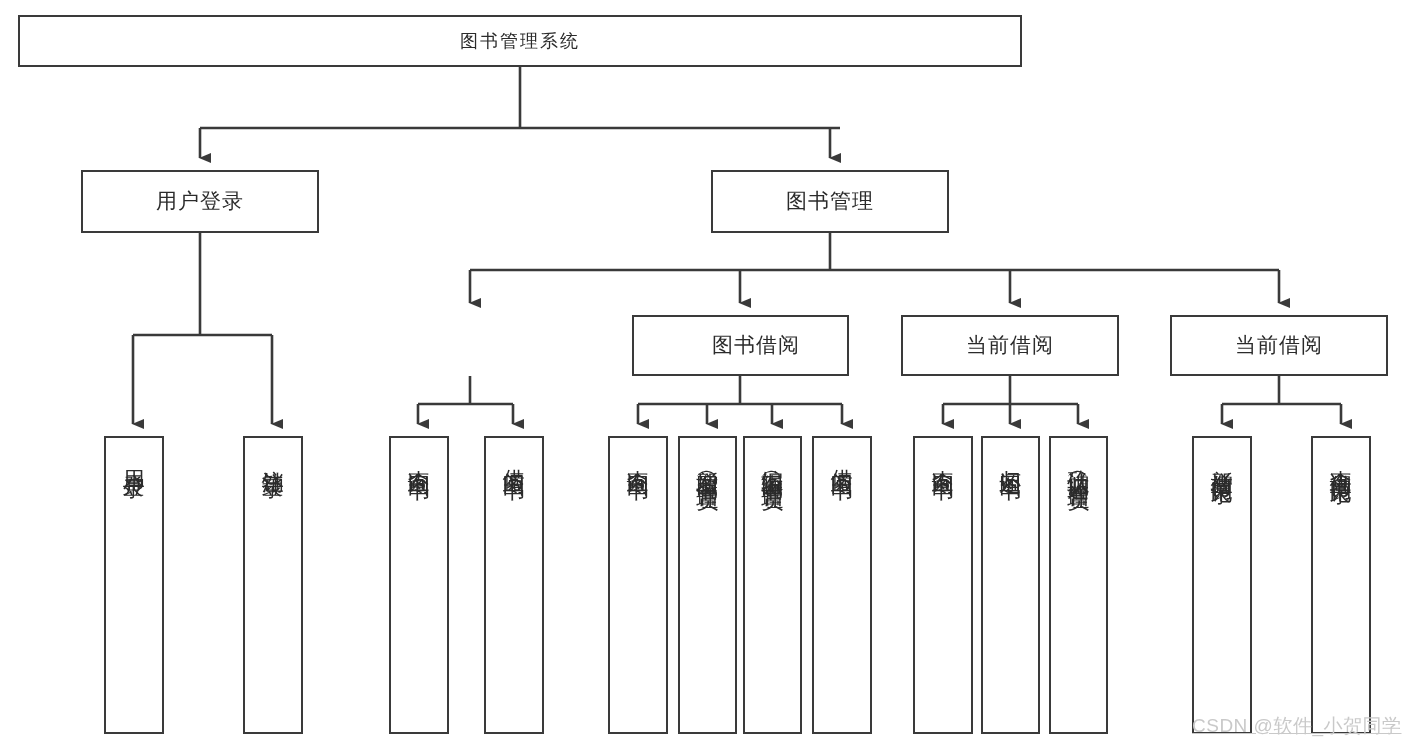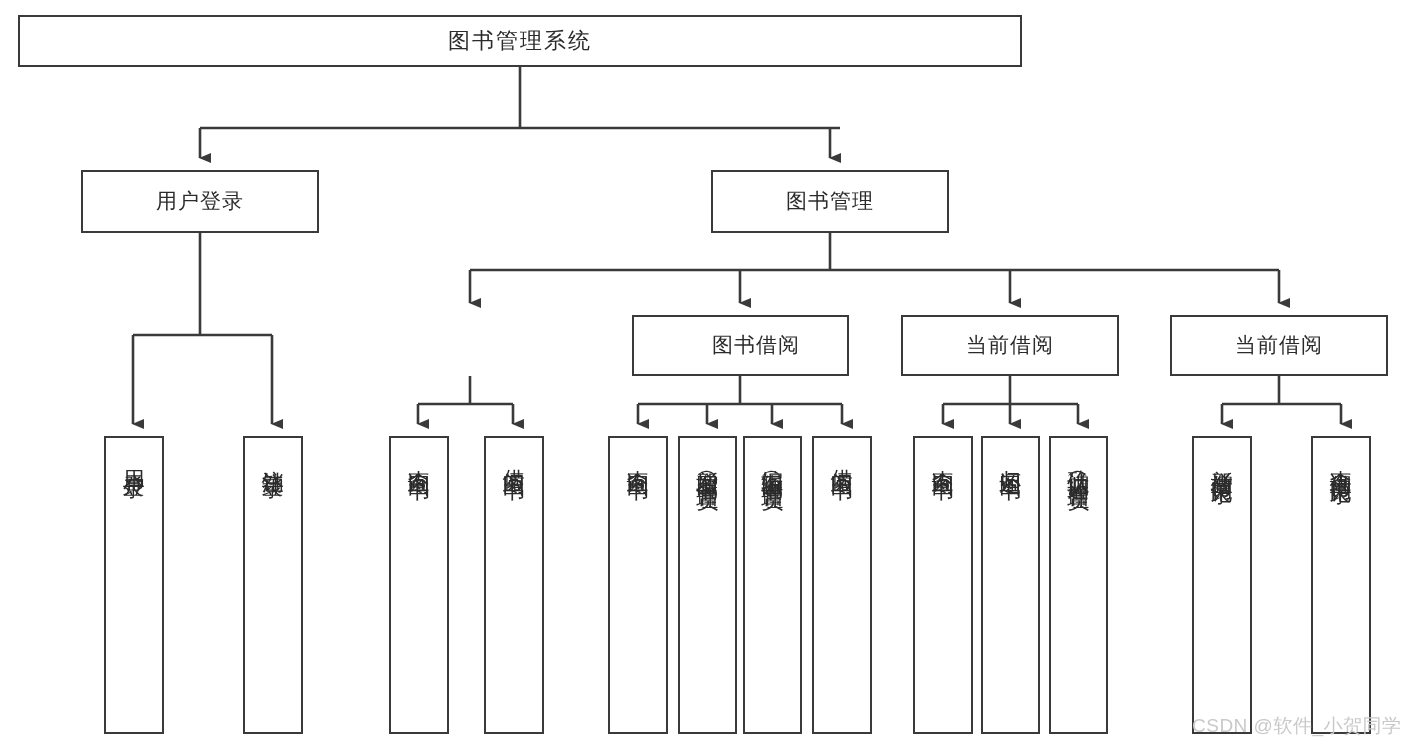--- a/index.html
+++ b/index.html
@@ -4,26 +4,26 @@
 <style>
   html,body{margin:0;padding:0;background:#ffffff;}
   body{width:1405px;height:747px;overflow:hidden;
        font-family:"Liberation Sans","DejaVu Sans",sans-serif;}
   #diagram{position:relative;width:1405px;height:747px;background:#fff;}
   svg#wires{position:absolute;left:0;top:0;width:1405px;height:747px;}
   .node{position:absolute;box-sizing:border-box;background:#ffffff;
         border:2px solid #3a3a3a;display:flex;align-items:center;
         justify-content:center;text-align:center;color:#2b2b2b;}
   .node.h{font-size:21px;letter-spacing:1px;line-height:1.25;}
-  .node.root{font-size:22px;letter-spacing:2px;}
+  .node.root{font-size:18px;letter-spacing:2px;}
   .node.v{writing-mode:vertical-rl;text-orientation:upright;
           font-size:22px;line-height:1.35;letter-spacing:3px;
           padding-top:14px;justify-content:flex-start;}
   .watermark{position:absolute;color:#c9c9c9;font-size:19px;
-             letter-spacing:0.5px;white-space:nowrap;}
+             letter-spacing:0.5px;white-space:nowrap;text-decoration:underline;}
 </style>
 </head>
 <body>
 
 <div id="diagram">
 
   <svg id="wires" viewBox="0 0 1405 747" xmlns="http://www.w3.org/2000/svg">
     <defs>
       <marker id="arr" markerWidth="10" markerHeight="12" refX="5" refY="11" orient="auto" markerUnits="userSpaceOnUse">
         <polygon points="0,0 10,0 5,12" fill="#3a3a3a"></polygon>

